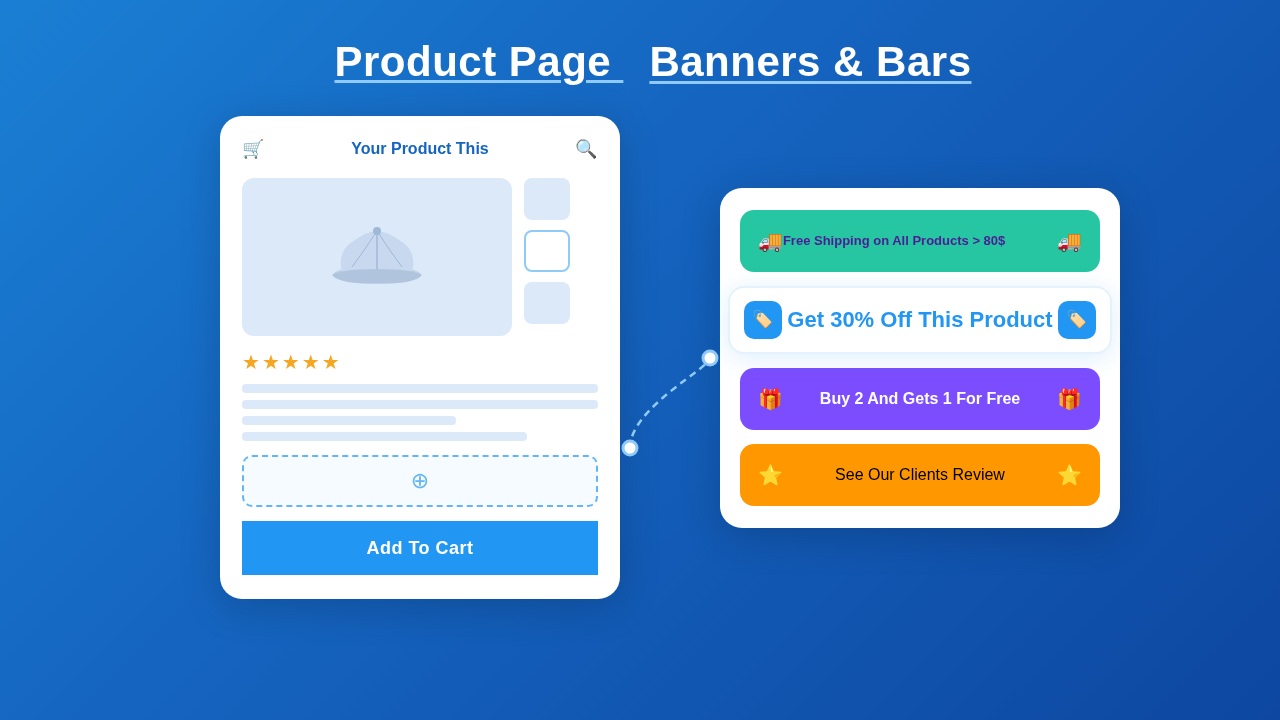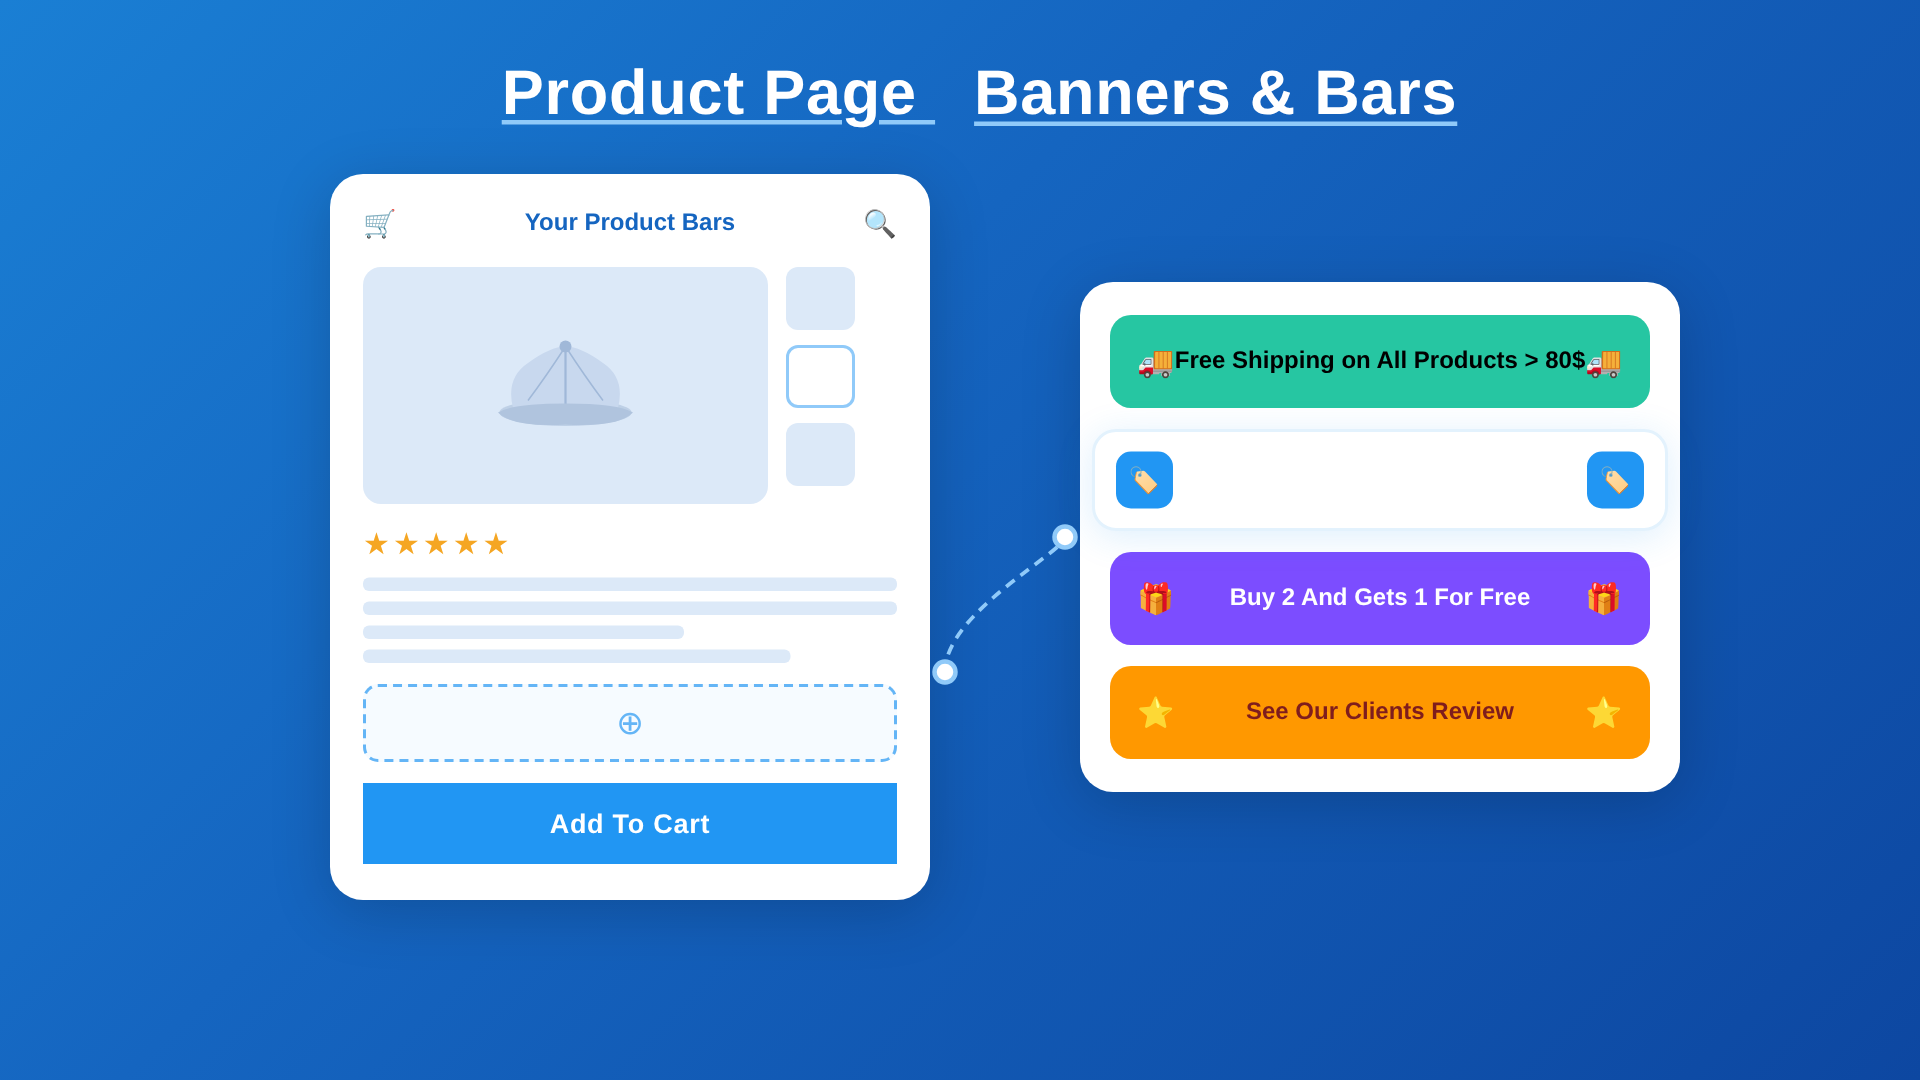--- a/index.html
+++ b/index.html
@@ -195,25 +195,25 @@
       background: #26c6a2;
       border-radius: 14px;
       height: 62px;
       display: flex;
       align-items: center;
       justify-content: space-between;
       padding: 0 18px;
       color: #fff;
     }
     .banner-shipping-text {
-      font-size: 16px;
+      font-size: 13px;
       font-weight: 700;
-      color: #000000;
+      color: #4c1d95;
       flex: 1;
-      text-align: center;
+      text-align: left;
     }
     .banner-icon {
       font-size: 20px;
       color: #fff;
     }
 
     
     .banner-discount-wrapper {
       position: relative;
       margin: 0 -12px;
@@ -273,40 +273,40 @@
       border-radius: 14px;
       height: 62px;
       display: flex;
       align-items: center;
       justify-content: space-between;
       padding: 0 18px;
       color: #fff;
     }
     .banner-review-text {
       font-size: 16px;
-      font-weight: 700;
-      color: #7f1d1d;
+      font-weight: 400;
+      color: #000000;
       flex: 1;
       text-align: center;
     }
   </style>
 </head>
 <body>
 
 <h1 class="page-title">
   <span>Product Page </span><span style="text-decoration-color: #90caf9; text-underline-offset: 5px;">Banners &amp; Bars</span>
 </h1>
 
 <div class="main-content">
 
   <div class="product-mockup">
     
     <div class="mockup-header">
       <span class="mockup-header-icon">🛒</span>
-      <span class="mockup-header-title">Your Product Bars</span>
+      <span class="mockup-header-title">Your Product This</span>
       <span class="mockup-header-icon">🔍</span>
     </div>
 
     
     <div class="mockup-product-area">
       <div class="mockup-product-image">
 
         <svg viewBox="0 0 110 80" fill="none" xmlns="http://www.w3.org/2000/svg">
 
           <ellipse cx="55" cy="58" rx="44" ry="9" fill="#b0c4de" opacity="0.7"></ellipse>
@@ -366,20 +366,21 @@
       <span class="banner-icon">🚚</span>
       <span class="banner-shipping-text">Free Shipping on All Products &gt; 80$</span>
       <span class="banner-icon">🚚</span>
     </div>
 
     <div class="banner-discount-wrapper">
       <div class="banner-discount">
         <div class="discount-badge" style="background:#2196f3; border-radius:10px; padding:6px;">
           <span style="font-size:17px;">🏷️</span>
         </div>
+        <span class="banner-discount-text">Get 30% Off  This Product</span>
         <div class="discount-badge" style="background:#2196f3; border-radius:10px; padding:6px;">
           <span style="font-size:17px;">🏷️</span>
         </div>
       </div>
     </div>
 
     <div class="banner-buy2">
       <span class="banner-icon">🎁</span>
       <span class="banner-buy2-text">Buy 2 And Gets 1 For Free</span>
       <span class="banner-icon">🎁</span>

